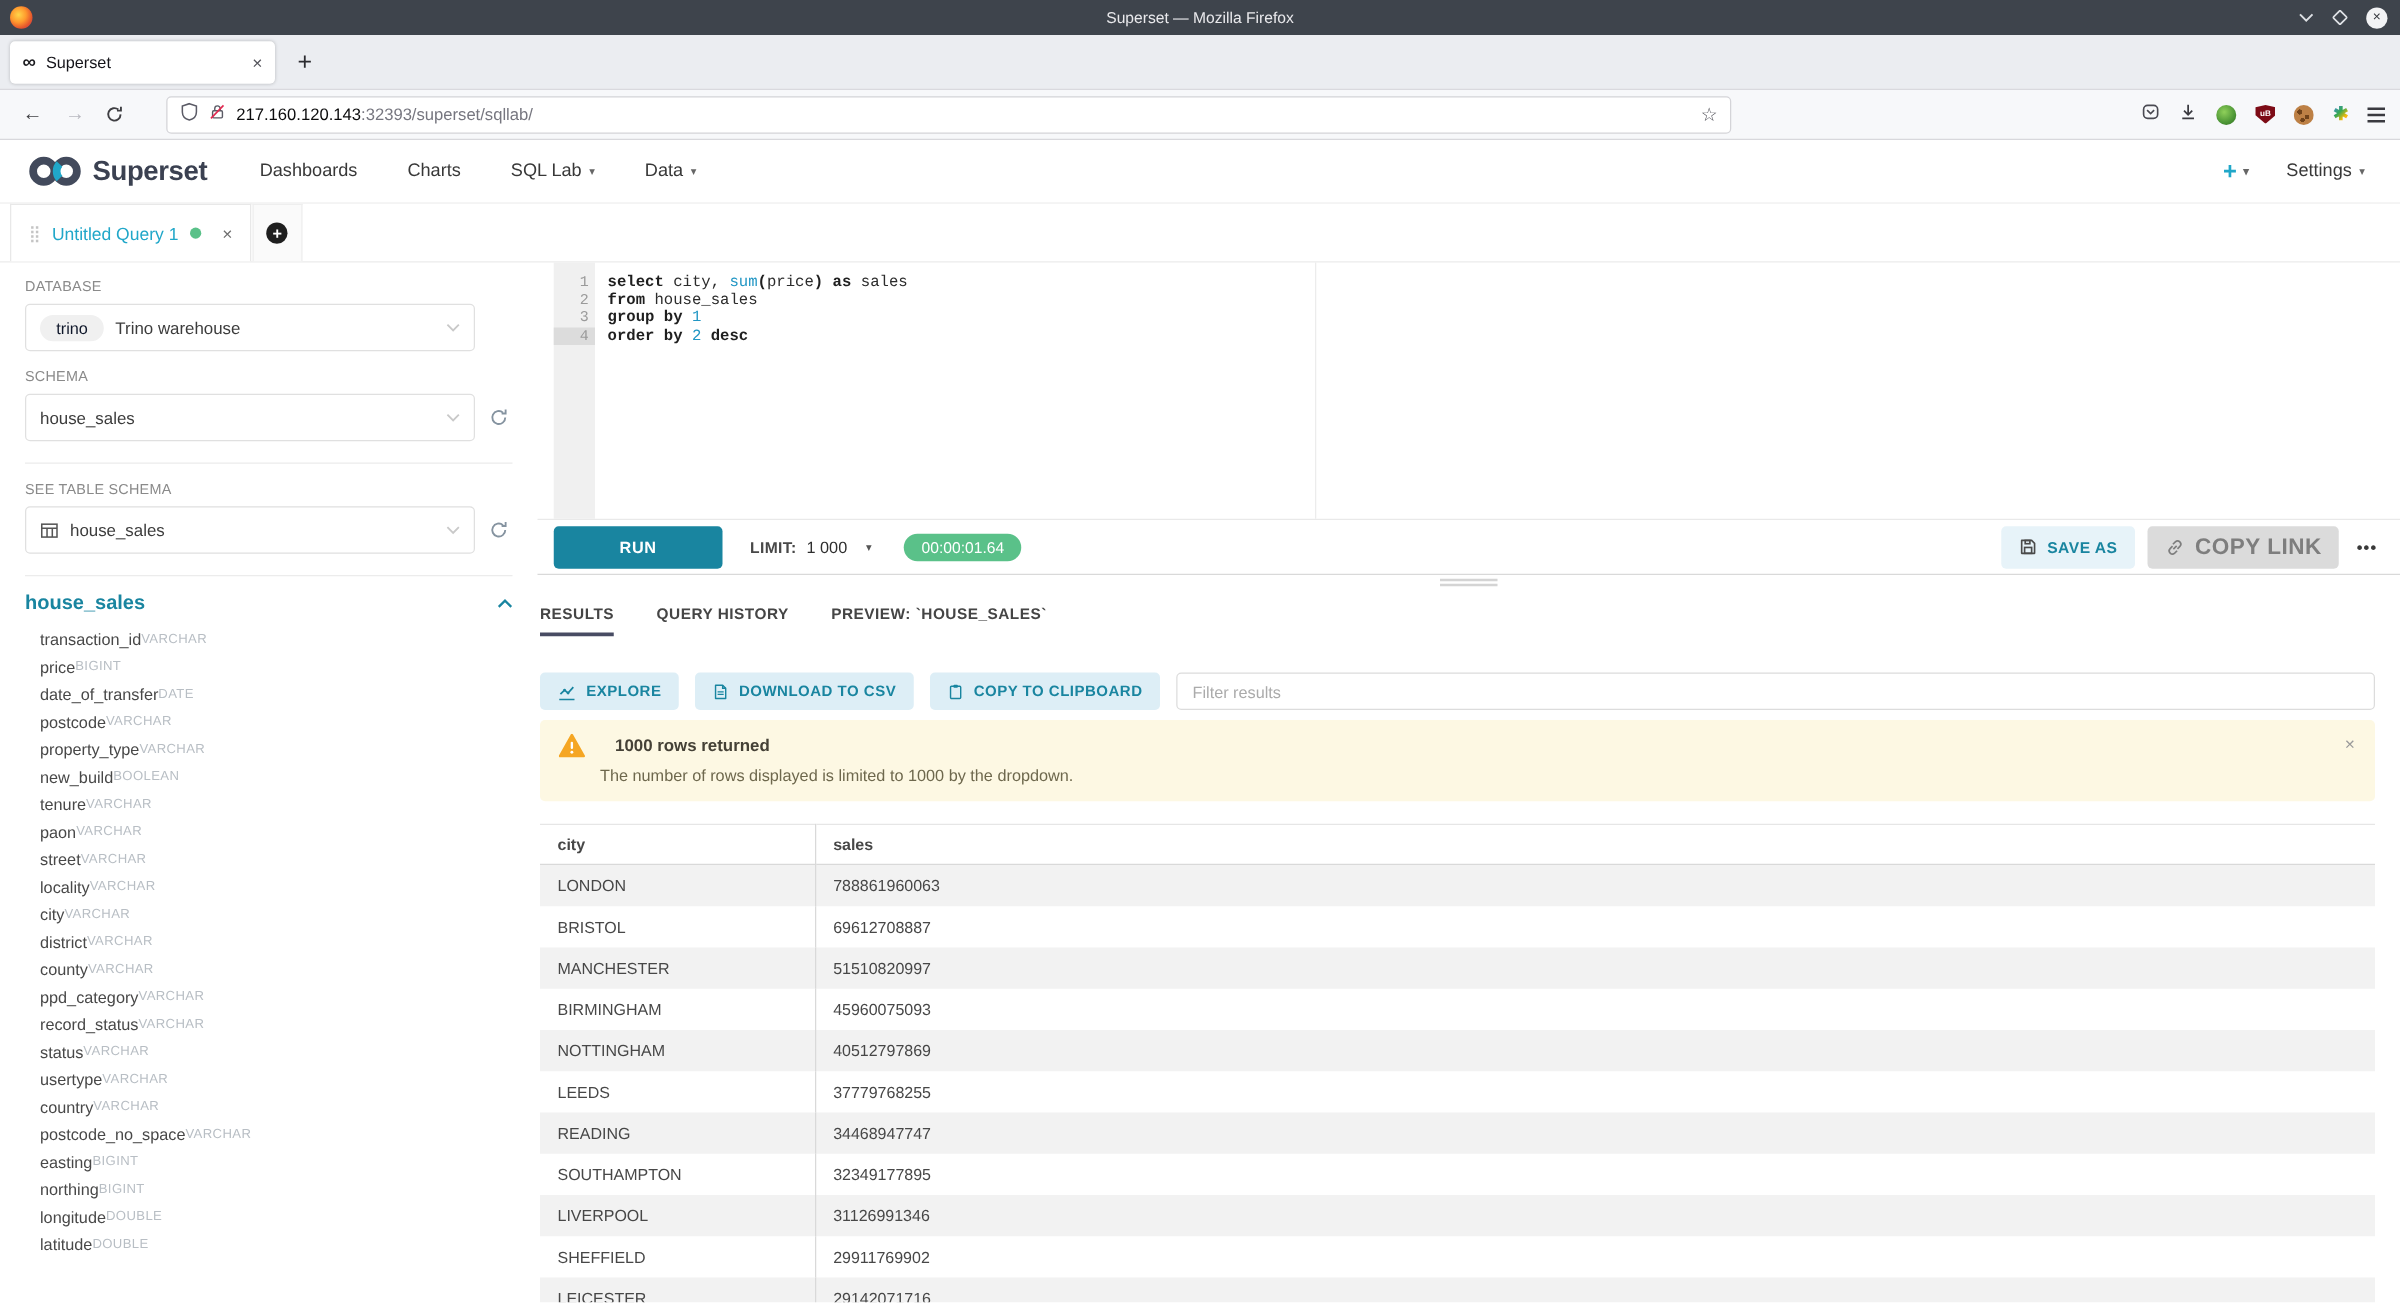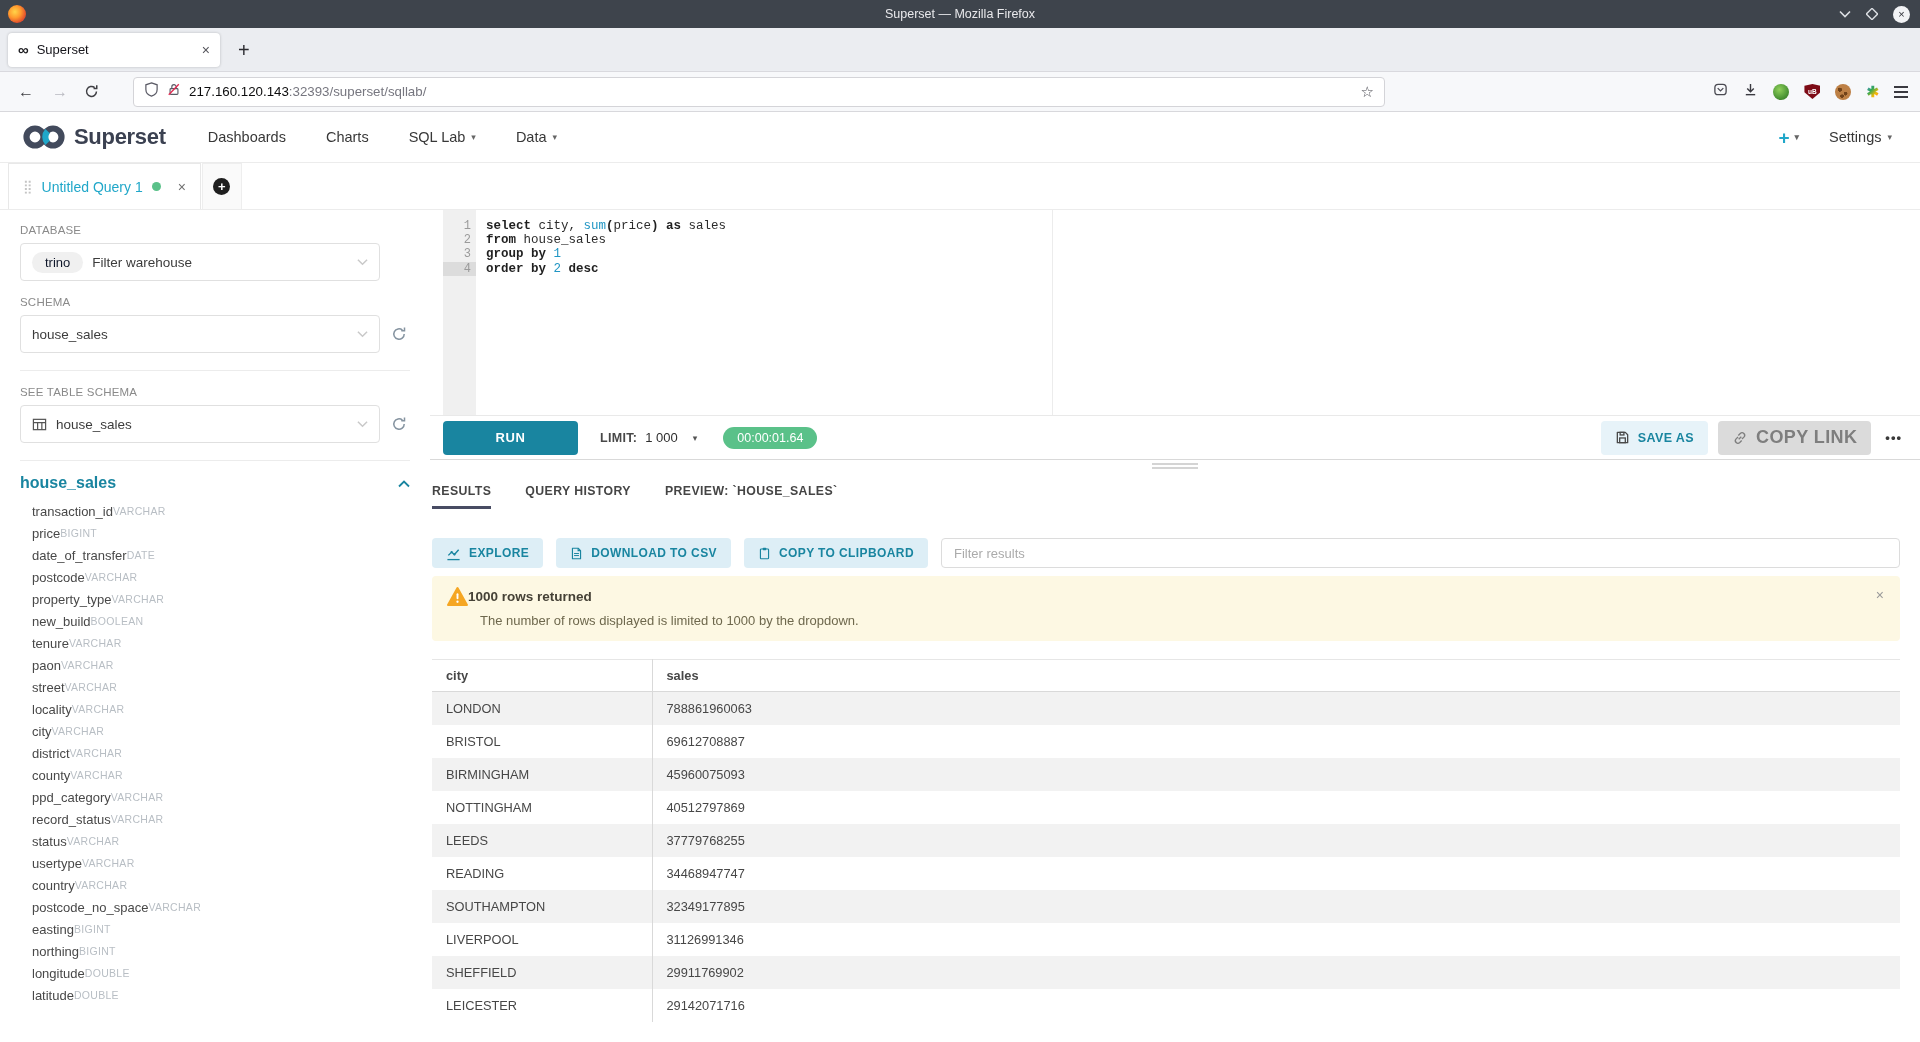--- a/index.html
+++ b/index.html
@@ -138,21 +138,21 @@
   .stab { font-size:12.3px; font-weight:bold; letter-spacing:.4px; color:#454545; height:100%;
     display:flex; align-items:center; position:relative; }
   .stab.active::after { content:""; position:absolute; left:0; right:0; bottom:0; height:3px; background:#484c63; }
   .actions { margin-top:29px; display:flex; align-items:center; gap:13px; }
   .btn-light { height:30px; background:#ddeef6; border-radius:4px; color:#1985a0; font-size:12px;
     font-weight:bold; letter-spacing:.4px; display:flex; align-items:center; gap:8px; padding:0 14px; }
   .filter-input { flex:1; height:30px; border:1px solid #dcdcdc; border-radius:4px; padding:0 12px;
     font-size:13px; color:#444; font-family:"Liberation Sans", sans-serif; outline:none; }
   .filter-input::placeholder { color:#ababab; }
   .alert { margin-top:8px; background:#fdf8e3; border-radius:4px; padding:11px 16px 13px 15px; position:relative; }
-  .alert-head { display:flex; align-items:center; gap:0; }
+  .alert-head { display:flex; align-items:center; gap:24px; }
   .alert-title { font-size:13.5px; font-weight:bold; color:#454136; }
   .alert-body { margin:7px 0 0 33px; font-size:13px; color:#6e684d; }
   .alert-close { position:absolute; right:16px; top:11px; color:#9a9a9a; font-size:14px; }
   .rtable { margin-top:18px; }
   table { width:100%; border-collapse:collapse; font-size:12.8px; color:#474747; border-top:1px solid #e6e6e6; }
   th { text-align:left; font-weight:bold; padding:8px 14px; border-bottom:1px solid #d9d9d9; }
   th:first-child, td:first-child { width:220px; border-right:1px solid #d9d9d9; }
   td { padding:9px 14px; }
   tbody tr:nth-child(odd) td { background:#f2f2f2; }
 </style>
@@ -274,21 +274,21 @@
   </div>
 </div>
 
 <div class="main">
 
   <div class="leftpanel">
     <div class="sec-label">DATABASE</div>
     <div class="sel-row">
       <div class="select">
         <span class="pill">trino</span>
-        <span class="val">Filter warehouse</span>
+        <span class="val">Trino warehouse</span>
         <svg width="11" height="8" viewBox="0 0 12 8">
             <path d="M1 1.5 L6 6.5 L11 1.5" stroke="#c9c9c9" stroke-width="1.6" fill="none"></path>
           </svg>
       </div>
       <span class="refresh"></span>
     </div>
 
     <div class="sec-label mt15">SCHEMA</div>
     <div class="sel-row">
       <div class="select">
@@ -537,20 +537,24 @@
           <tbody>
               <tr>
                 <td>LONDON</td>
                 <td>788861960063</td>
               </tr>
               <tr>
                 <td>BRISTOL</td>
                 <td>69612708887</td>
               </tr>
               <tr>
+                <td>MANCHESTER</td>
+                <td>51510820997</td>
+              </tr>
+              <tr>
                 <td>BIRMINGHAM</td>
                 <td>45960075093</td>
               </tr>
               <tr>
                 <td>NOTTINGHAM</td>
                 <td>40512797869</td>
               </tr>
               <tr>
                 <td>LEEDS</td>
                 <td>37779768255</td>

